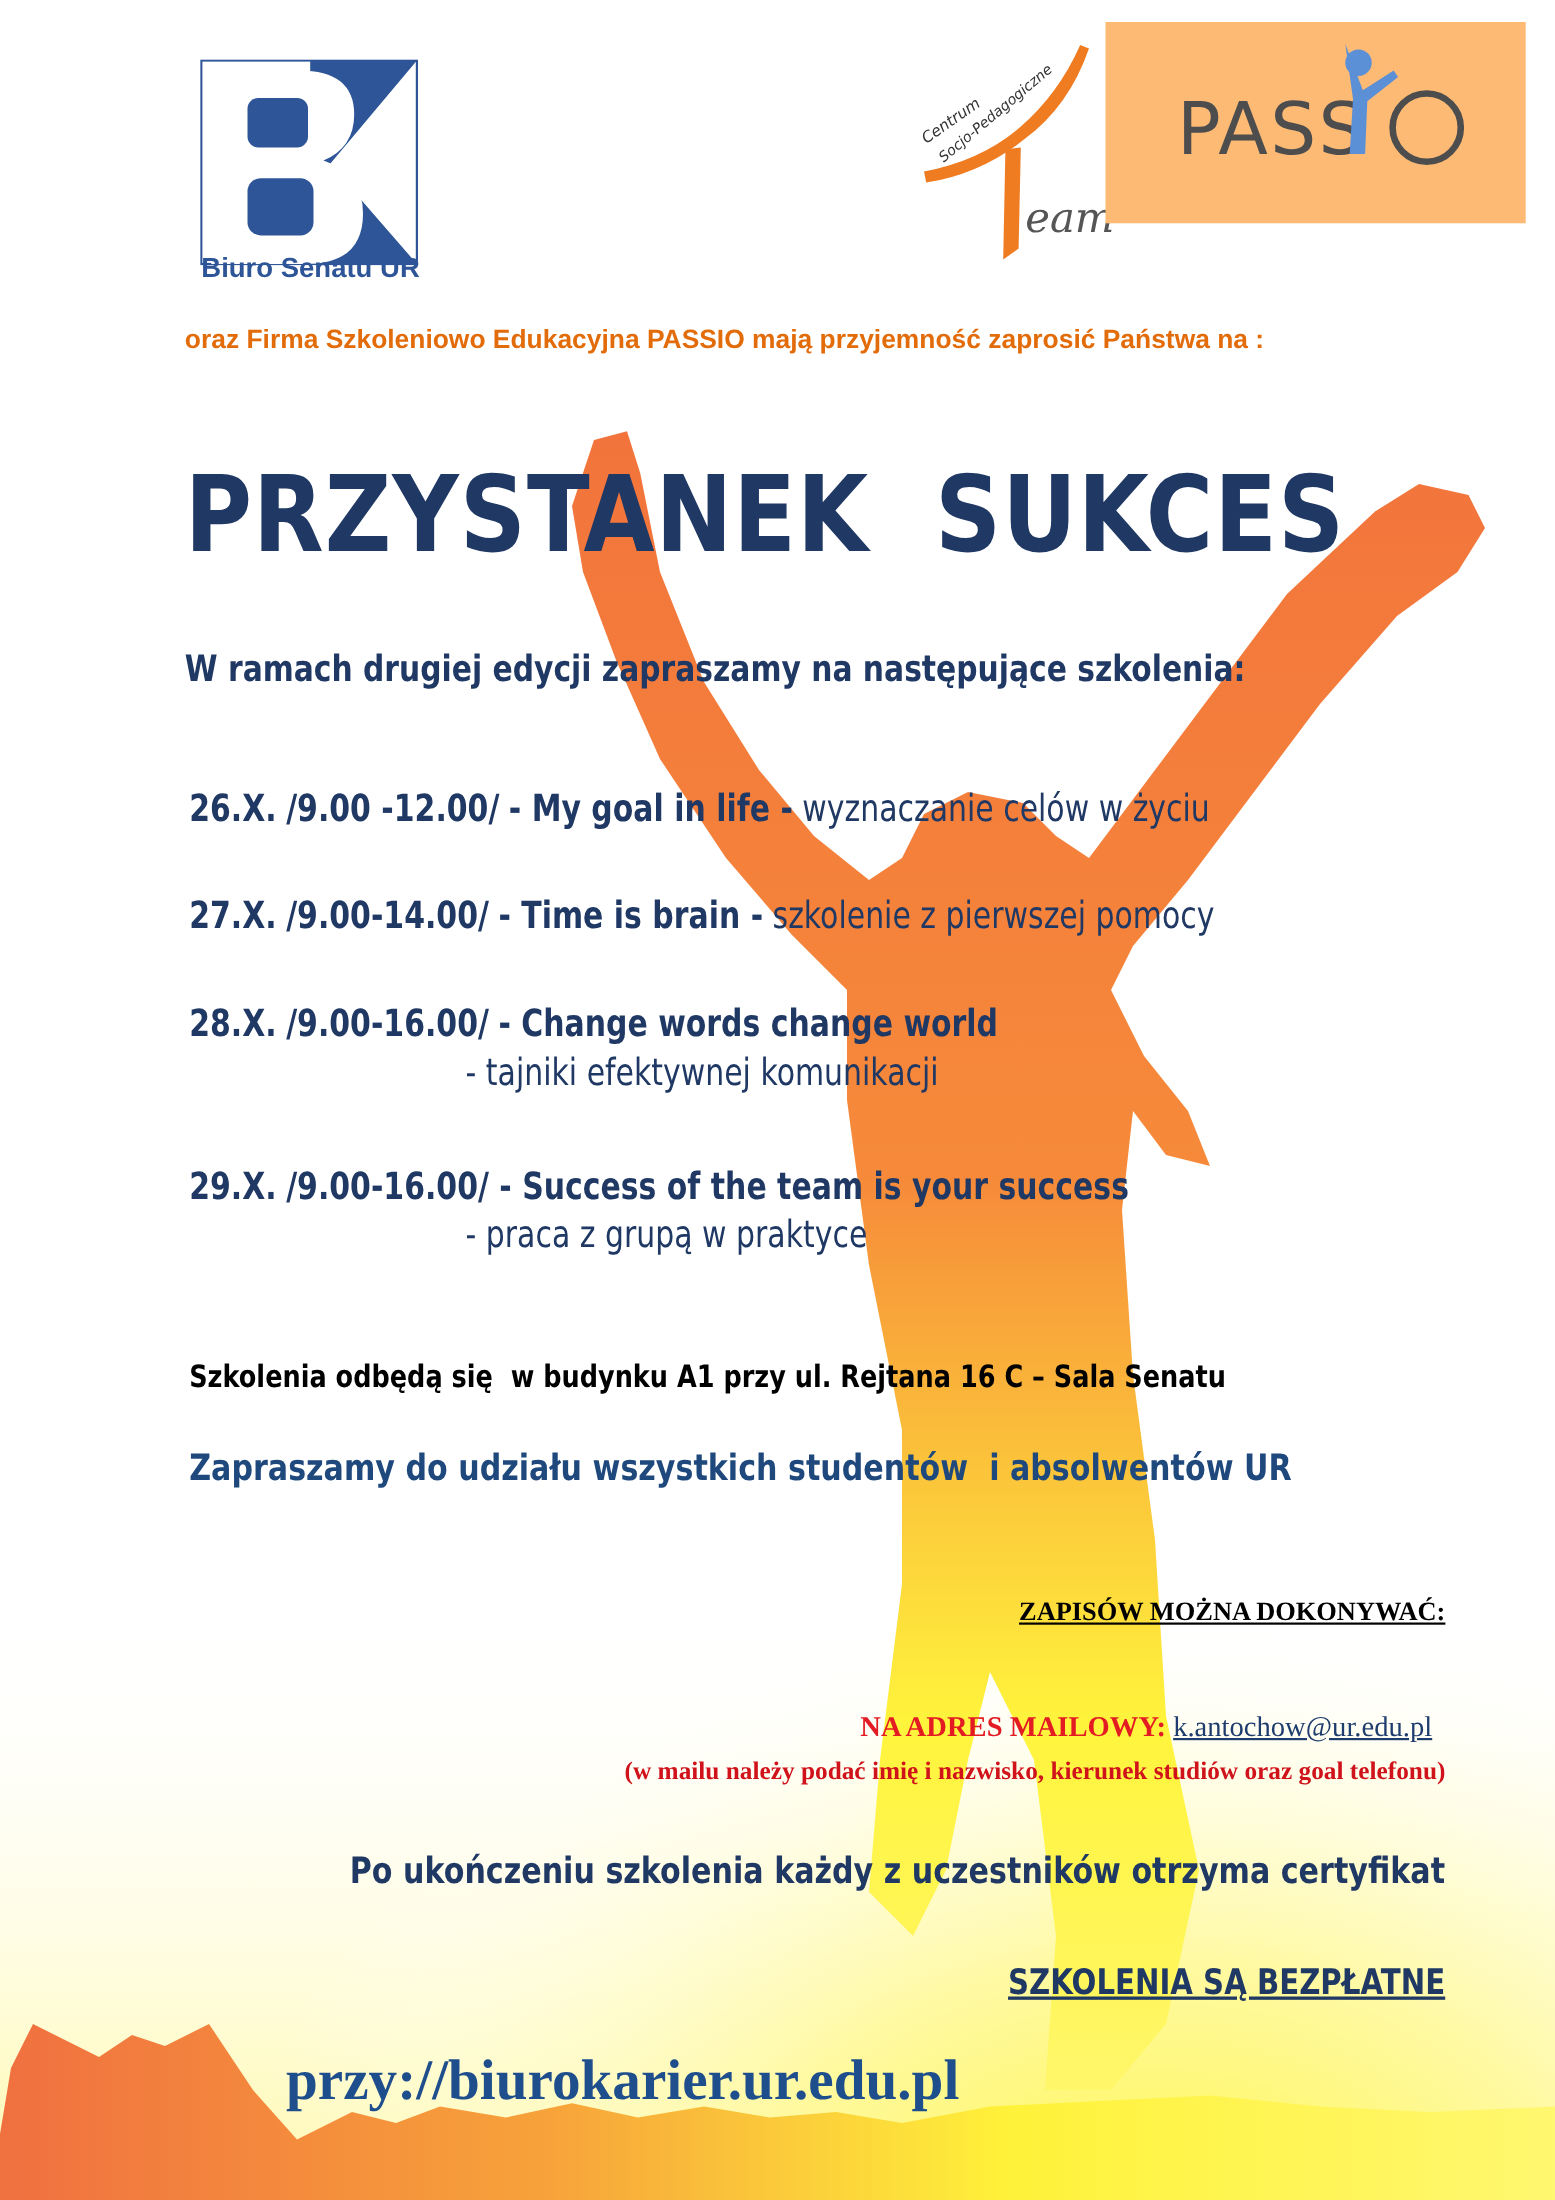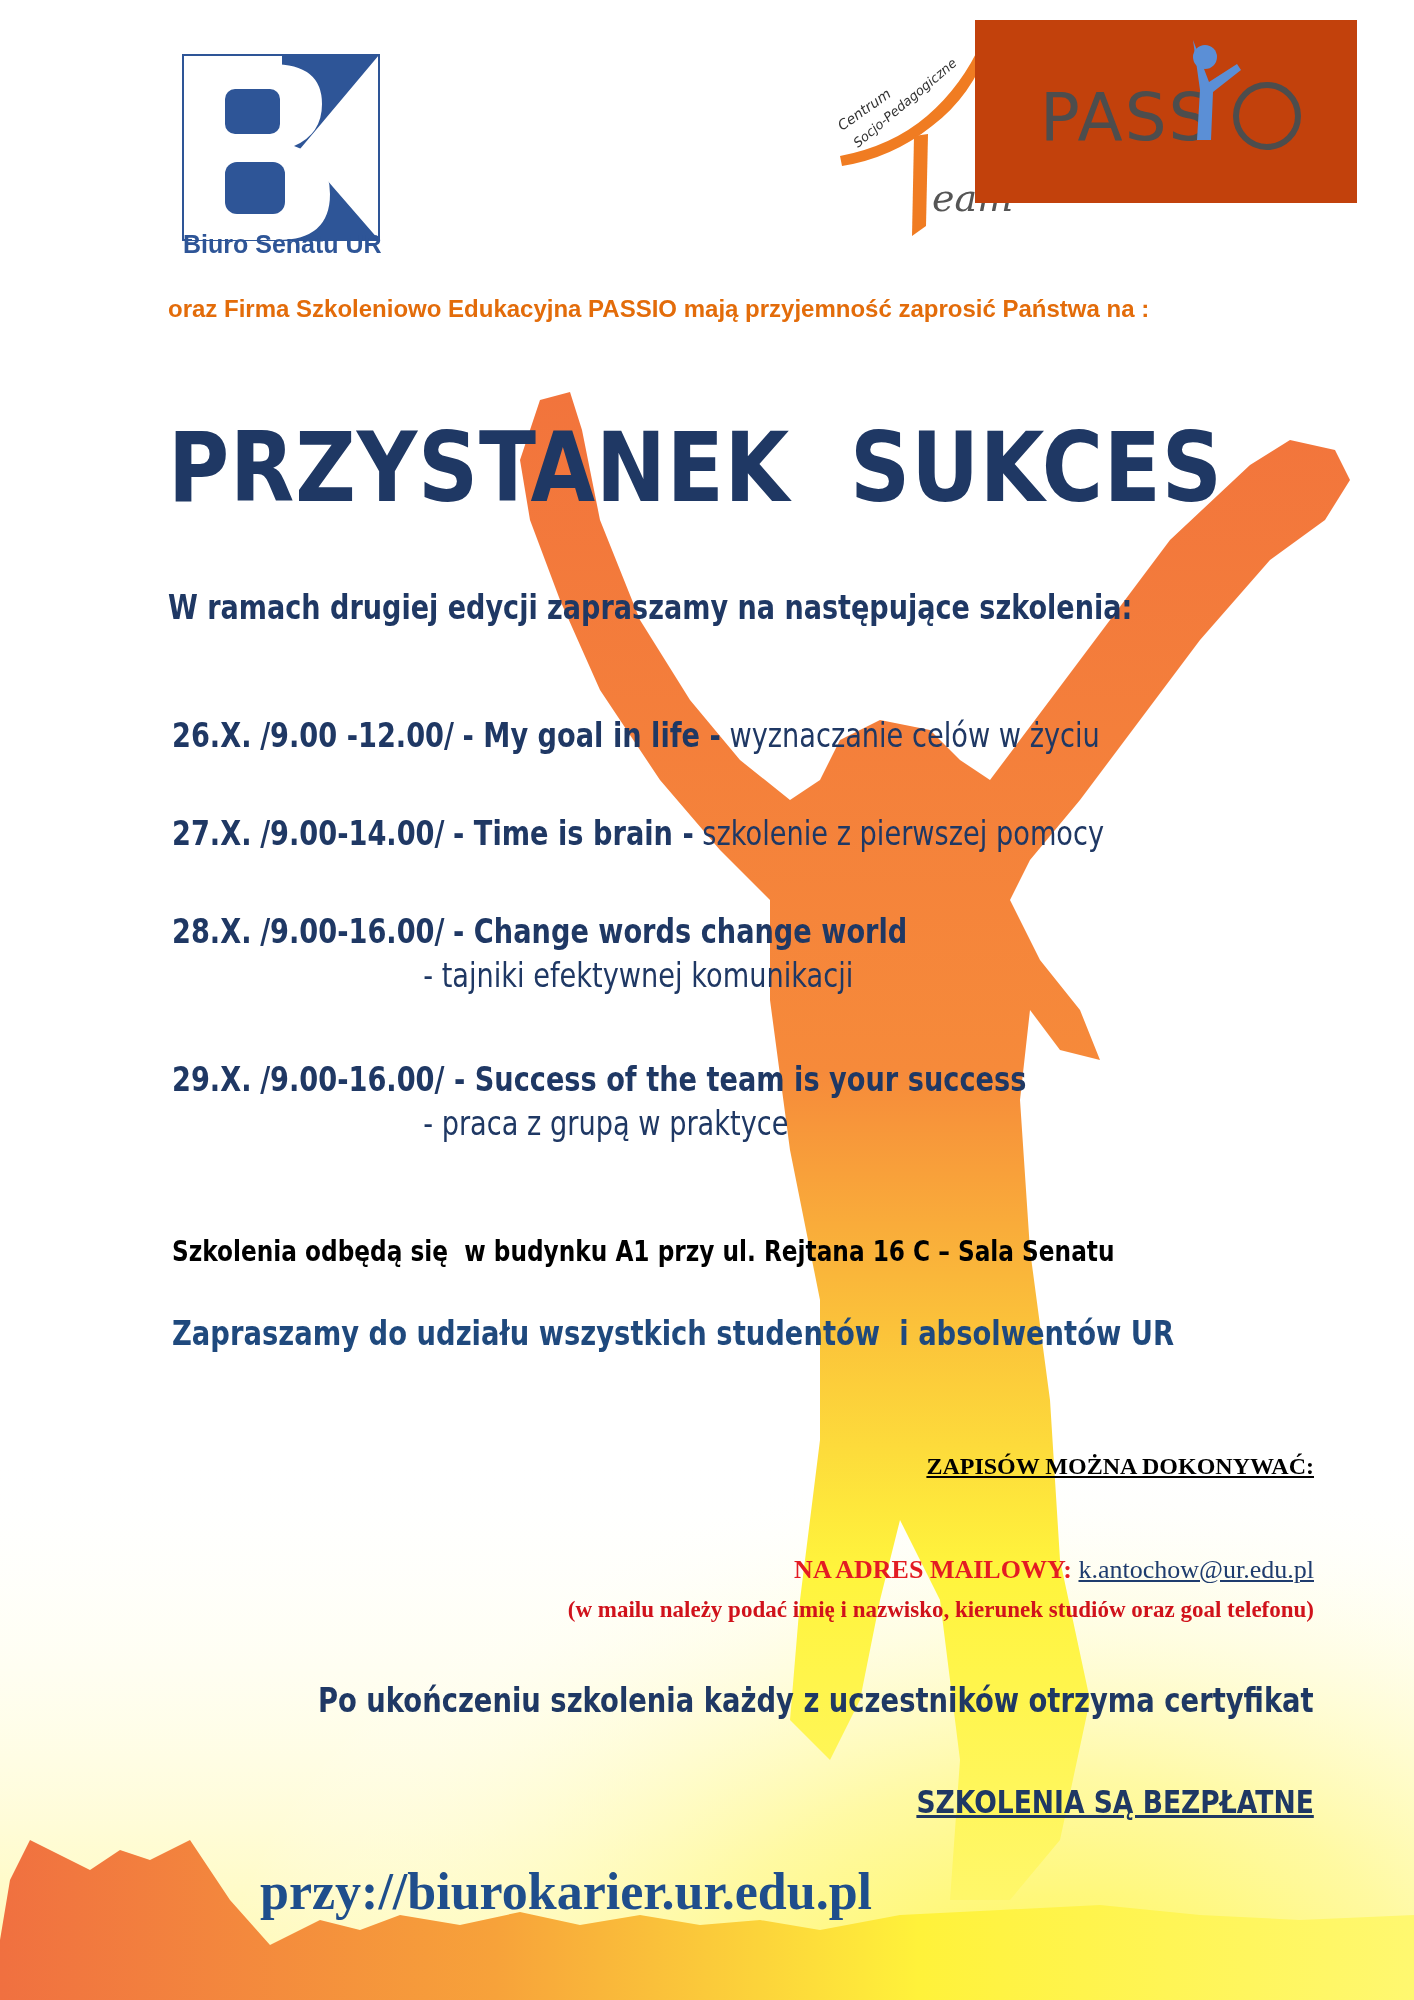--- a/index.html
+++ b/index.html
@@ -9,31 +9,31 @@
     .intro { left: 168px; top: 288px; color: #e36c0a; font-size: 24px; line-height: 42px; font-weight: bold; }
     .title { left: 168px; top: 412px; color: #1f3864; font-size: 96px; font-weight: bold; letter-spacing: 1px; font-family: "DejaVu Sans", sans-serif; transform: scaleX(0.87); transform-origin: left top; }
     .subtitle { left: 168px; top: 588px; color: #1f3864; font-size: 33px; font-weight: bold; font-family: "DejaVu Sans", sans-serif; transform: scaleX(0.82); transform-origin: left top; }
     .sched { left: 172px; color: #1f3864; font-size: 34px; font-family: "DejaVu Sans", sans-serif; transform: scaleX(0.80); transform-origin: left top; white-space: nowrap; }
     .sched b { font-weight: bold; }
     .sched .desc { font-weight: normal; }
     .sub-line { white-space: nowrap; }
     .loc { left: 172px; top: 1235px; color: #000000; font-size: 28px; font-weight: bold; font-family: "DejaVu Sans", sans-serif; transform: scaleX(0.83); transform-origin: left top; white-space: nowrap; }
     .invite { left: 172px; top: 1314px; color: #1f497d; font-size: 33px; font-weight: bold; font-family: "DejaVu Sans", sans-serif; transform: scaleX(0.83); transform-origin: left top; white-space: nowrap; }
     .signup { right: 100px; top: 1453px; color: #000; font-family: "Liberation Serif", serif; font-weight: bold; font-size: 24px; text-decoration: underline; white-space: nowrap; }
-    .mail { right: 100px; top: 1555px; font-family: "Liberation Serif", serif; font-size: 26px; white-space: nowrap; text-align: left; }
+    .mail { right: 112px; top: 1555px; font-family: "Liberation Serif", serif; font-size: 26px; white-space: nowrap; text-align: left; }
     .mail .lbl { color: #e31b23; font-weight: bold; }
     .mail a { color: #1f3c6e; text-decoration: underline; }
     .mail-note { right: 100px; top: 1597px; color: #d0121b; font-family: "Liberation Serif", serif; font-weight: bold; font-size: 23px; white-space: nowrap; }
     .cert { right: 100px; top: 1681px; color: #1f3864; font-size: 33px; font-weight: bold; font-family: "DejaVu Sans", sans-serif; transform: scaleX(0.83); transform-origin: right top; white-space: nowrap; }
     .free { right: 100px; top: 1783px; color: #1f3864; font-size: 32px; font-weight: bold; font-family: "DejaVu Sans", sans-serif; transform: scaleX(0.83); transform-origin: right top; text-decoration: underline; white-space: nowrap; }
     .url { left: 260px; top: 1862px; color: #1f4e8c; font-family: "Liberation Serif", serif; font-weight: bold; font-size: 52px; white-space: nowrap; }
     .logo-bk { left: 182px; top: 54px; width: 202px; height: 205px; }
     .logo-bk-label { left: 183px; top: 230px; color: #2e5597; font-size: 25px; font-weight: bold; }
     .logo-team { left: 832px; top: 26px; width: 186px; height: 216px; }
-    .logo-passio-box { left: 975px; top: 20px; width: 382px; height: 183px; background: #c2410c; }
+    .logo-passio-box { left: 1005px; top: 20px; width: 382px; height: 183px; background: #fdba74; }
   </style>
 </head>
 <body>
 
 <svg class="bg" viewBox="0 0 1414 2000" xmlns="http://www.w3.org/2000/svg">
   <defs>
     <radialGradient id="glow" cx="0.62" cy="0.82" r="0.55">
       <stop offset="0" stop-color="#fff64a" stop-opacity="1"></stop>
       <stop offset="0.45" stop-color="#fff99a" stop-opacity="0.85"></stop>
       <stop offset="1" stop-color="#ffffff" stop-opacity="0"></stop>

